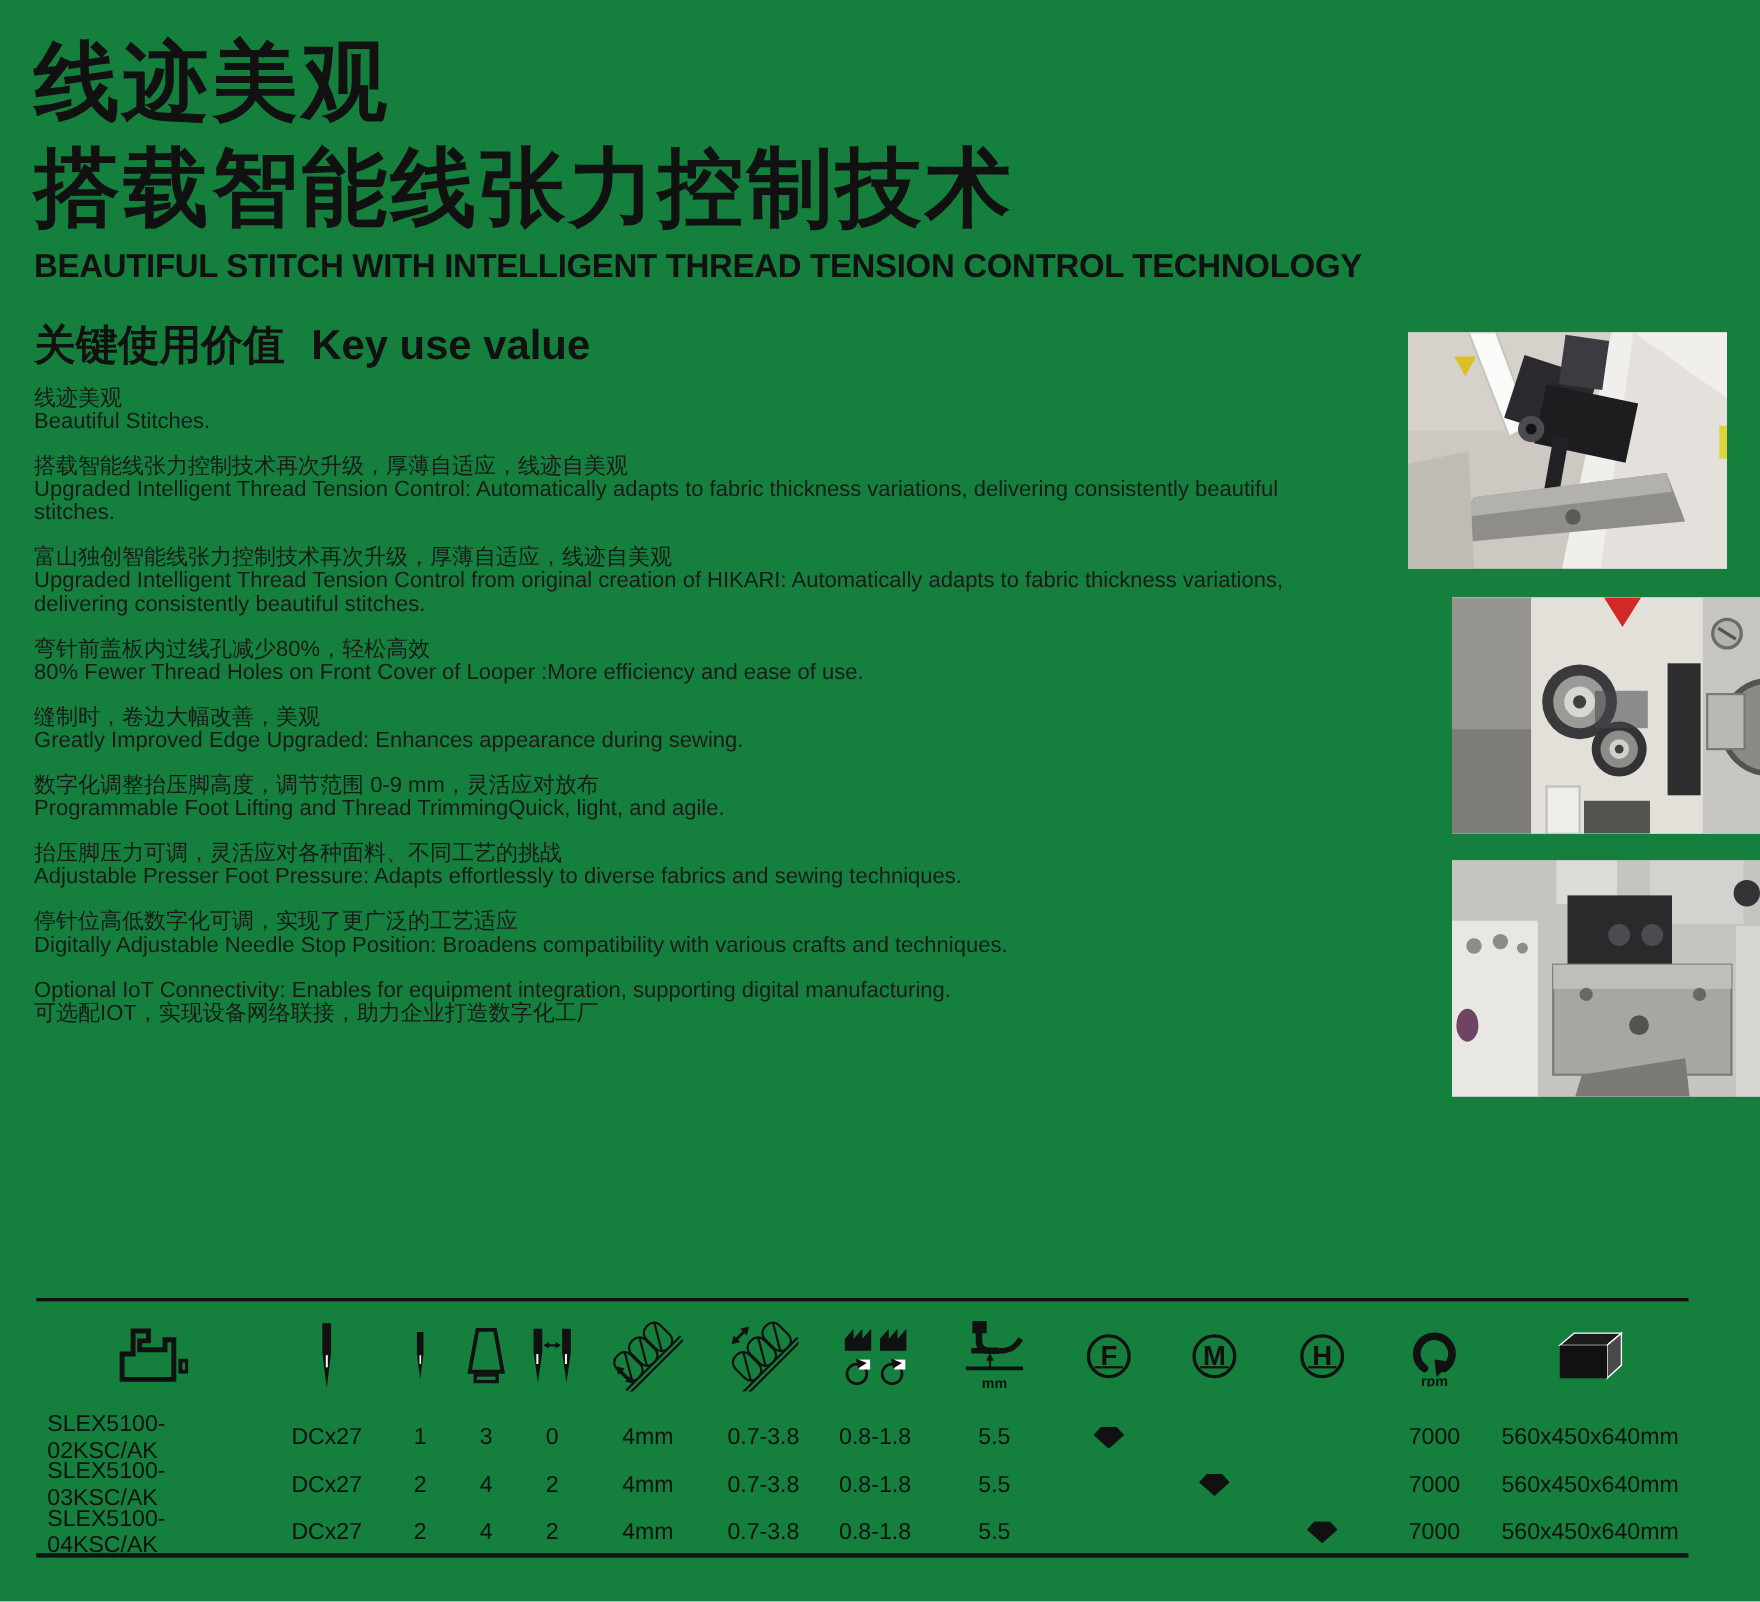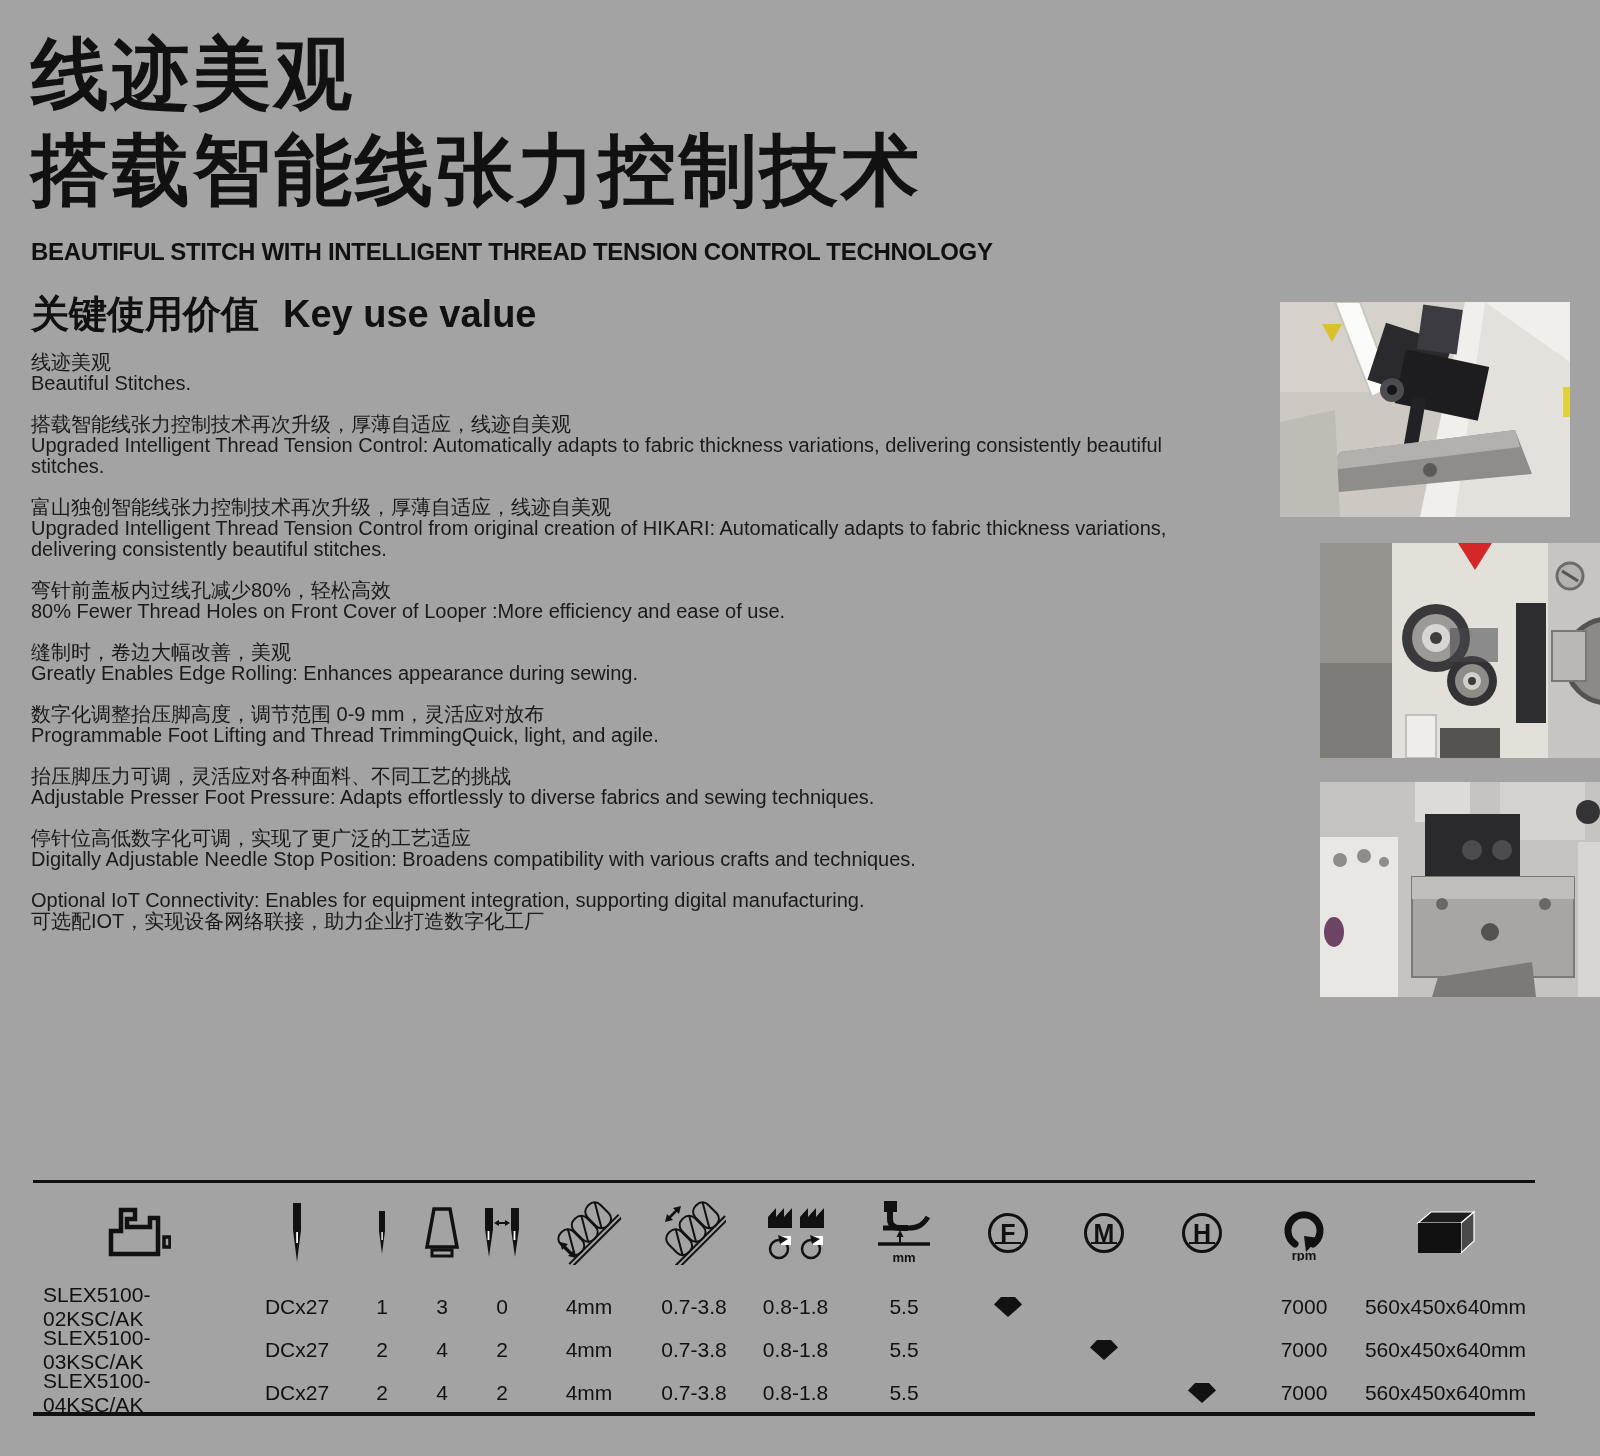--- a/index.html
+++ b/index.html
@@ -1,22 +1,22 @@
 <!DOCTYPE html>
 <html><head>
 <meta charset="utf-8">
 <style>
   html,body{margin:0;padding:0;background:#fff;}
-  .page{position:relative;width:1600px;height:1456px;background:#a3a3a3;overflow:hidden;
+  .page{position:relative;width:1600px;height:1456px;background:#15803d;overflow:hidden;
         font-family:"Liberation Sans","DejaVu Sans",sans-serif;color:#111;}
 
   
   .masthead{position:absolute;left:31px;top:26px;}
   .title-cn{font-size:78px;font-weight:700;line-height:96px;letter-spacing:3px;color:#111;}
-  .title-en{font-size:24px;font-weight:700;letter-spacing:-0.3px;margin-top:20px;color:#111;white-space:nowrap;}
+  .title-en{font-size:30px;font-weight:700;letter-spacing:-0.3px;margin-top:8px;color:#111;white-space:nowrap;}
 
   
   .text-col{position:absolute;left:31px;top:295px;width:1155px;}
   .section-h{margin:0 0 19px 0;font-size:38px;font-weight:700;line-height:38px;color:#111;}
   .section-h .h-en{margin-left:24px;}
   .sec2 .section-h{margin-top:40px;margin-bottom:14px;}
   .para{margin:0 0 20px 0;font-size:20px;line-height:21px;color:#1a1a1a;}
   .para div{min-height:21px;}
 
   
@@ -74,21 +74,21 @@
       <div class="para">
         <div>富山独创智能线张力控制技术再次升级，厚薄自适应，线迹自美观</div>
         <div>Upgraded Intelligent Thread Tension Control from original creation of HIKARI: Automatically adapts to fabric thickness variations, delivering consistently beautiful stitches.</div>
       </div>
       <div class="para">
         <div>弯针前盖板内过线孔减少80%，轻松高效</div>
         <div>80% Fewer Thread Holes on Front Cover of Looper :More efficiency and ease of use.</div>
       </div>
       <div class="para">
         <div>缝制时，卷边大幅改善，美观</div>
-        <div>Greatly Enables Edge Rolling: Enhances appearance during sewing.</div>
+        <div>Greatly Improved Edge Upgraded: Enhances appearance during sewing.</div>
       </div>
       <div class="para">
         <div>数字化调整抬压脚高度，调节范围 0-9 mm，灵活应对放布</div>
         <div>Programmable Foot Lifting and Thread TrimmingQuick, light, and agile.</div>
       </div>
       <div class="para">
         <div>抬压脚压力可调，灵活应对各种面料、不同工艺的挑战</div>
         <div>Adjustable Presser Foot Pressure: Adapts effortlessly to diverse fabrics and sewing techniques.</div>
       </div>
       <div class="para">

